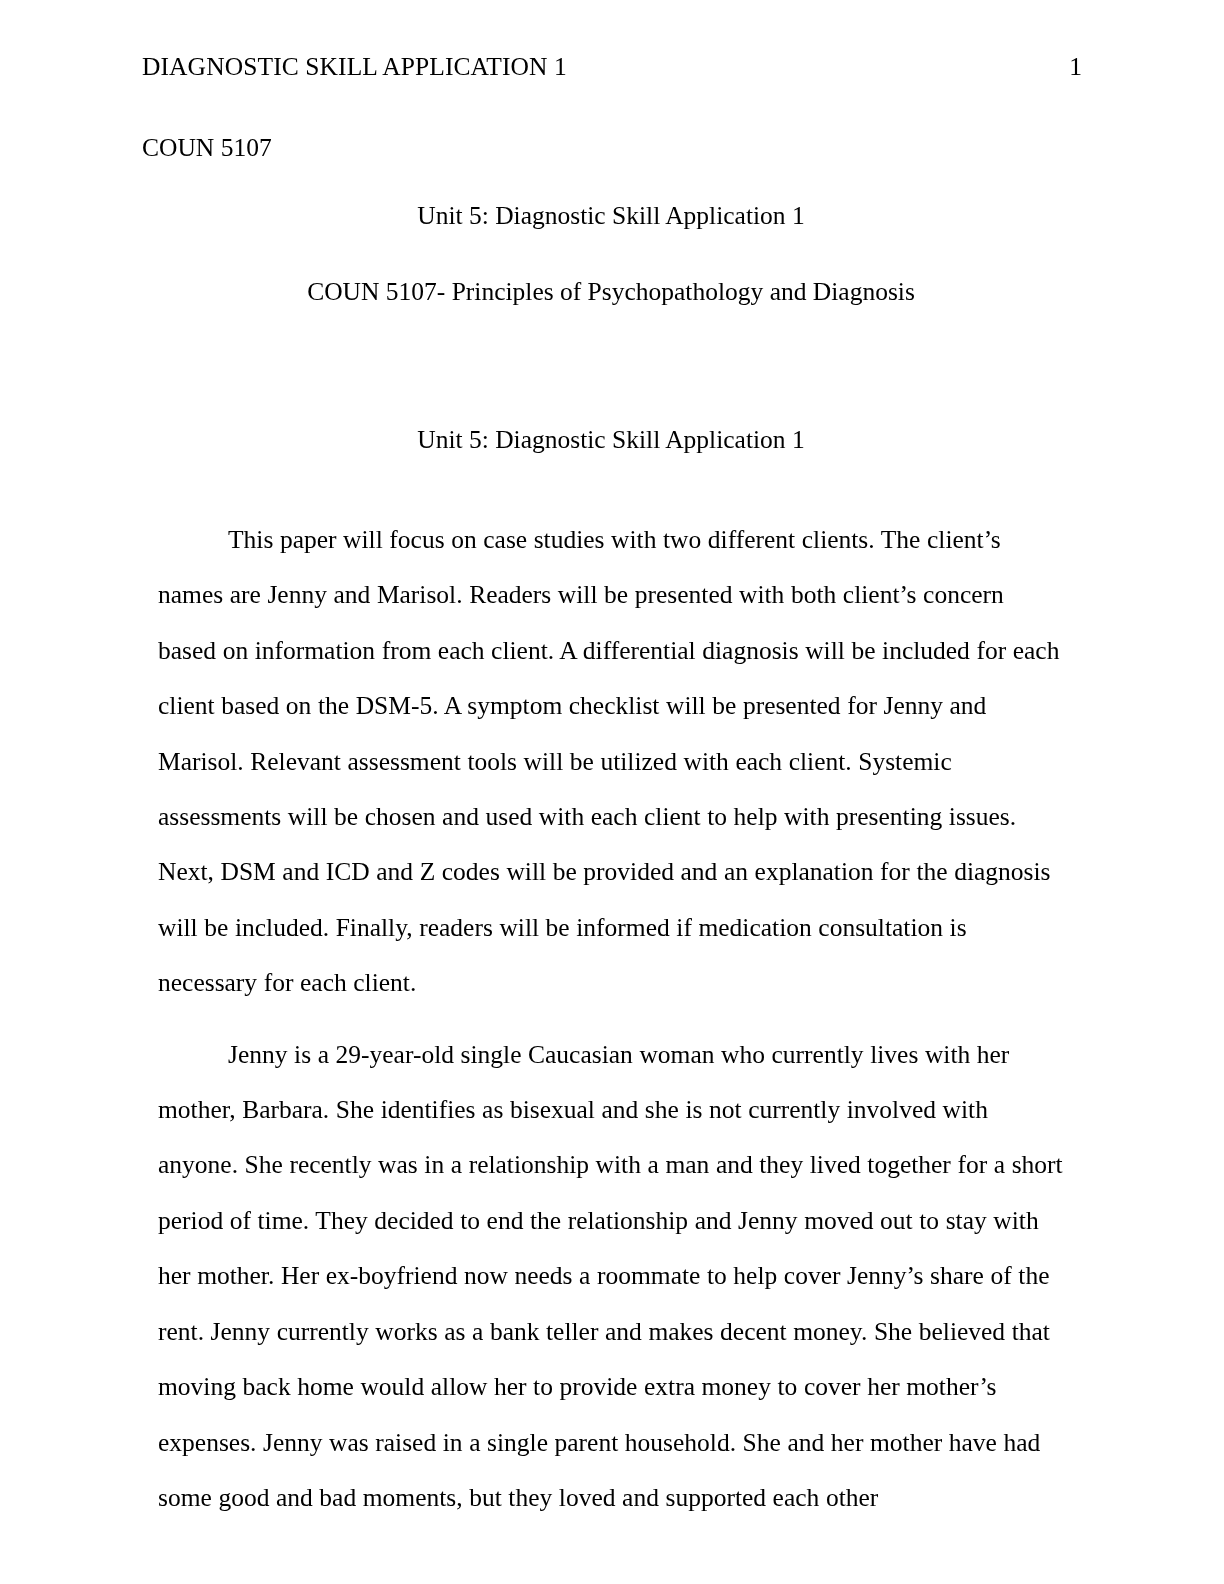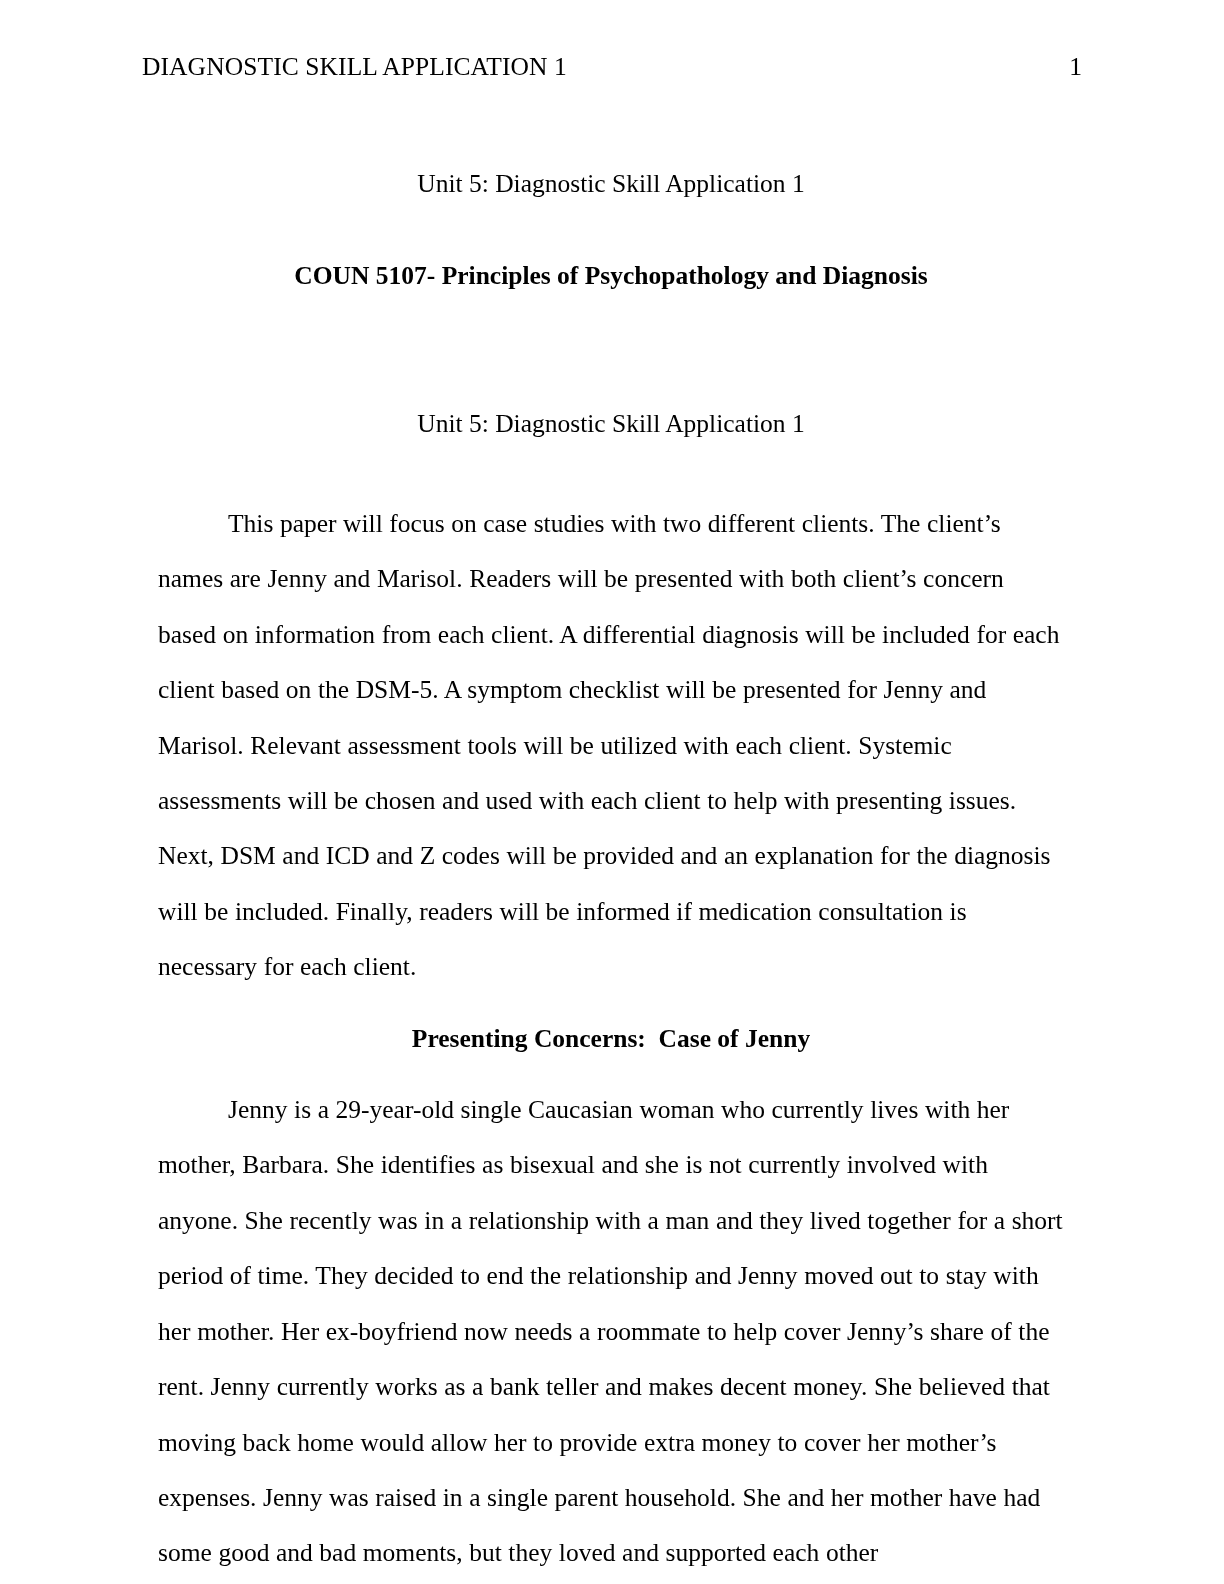--- a/index.html
+++ b/index.html
@@ -59,22 +59,21 @@
   .spacer-b { height: 40px; }
   .spacer-c { height: 112px; }
   .spacer-d { height: 38px; }
 
   .title-centered {
     font-size: 25.5px;
     line-height: 36px;
     text-align: center;
   }
   .title-centered.bold {
-    font-weight: bold;
-    margin-top: 16px;
+    font-weight: normal;
   }
 
   .paper-title {
     font-size: 25.5px;
     line-height: 36px;
     text-align: center;
   }
 
   .body-paragraph {
     font-size: 25.5px;
@@ -99,35 +98,35 @@
 
 <div class="page">
 
   <div class="running-header">
     <span class="running-head-text">DIAGNOSTIC SKILL APPLICATION 1</span>
     <span class="page-number">1</span>
   </div>
 
   <div class="content">
 
+    <div class="course-line">COUN 5107</div>
 
     <div class="spacer-a"></div>
 
     <div class="title-centered">Unit 5: Diagnostic Skill Application 1</div>
 
     <div class="spacer-b"></div>
 
     <div class="title-centered bold">COUN 5107- Principles of Psychopathology and Diagnosis</div>
 
     <div class="spacer-c"></div>
 
     <div class="paper-title">Unit 5: Diagnostic Skill Application 1</div>
 
     <div class="spacer-d"></div>
 
     <p class="body-paragraph">This paper will focus on case studies with two different clients. The client’s names are Jenny and Marisol. Readers will be presented with both client’s concern based on information from each client. A differential diagnosis will be included for each client based on the DSM-5. A symptom checklist will be presented for Jenny and Marisol. Relevant assessment tools will be utilized with each client. Systemic assessments will be chosen and used with each client to help with presenting issues. Next, DSM and ICD and Z codes will be provided and an explanation for the diagnosis will be included. Finally, readers will be informed if medication consultation is necessary for each client.</p>
 
-    <div class="section-heading">Presenting Concerns:  Case of Jenny</div>
 
     <p class="body-paragraph">Jenny is a 29-year-old single Caucasian woman who currently lives with her mother, Barbara. She identifies as bisexual and she is not currently involved with anyone. She recently was in a relationship with a man and they lived together for a short period of time. They decided to end the relationship and Jenny moved out to stay with her mother. Her ex-boyfriend now needs a roommate to help cover Jenny’s share of the rent. Jenny currently works as a bank teller and makes decent money. She believed that moving back home would allow her to provide extra money to cover her mother’s expenses. Jenny was raised in a single parent household. She and her mother have had some good and bad moments, but they loved and supported each other</p>
 
   </div>
 </div>
 
 </body></html>

